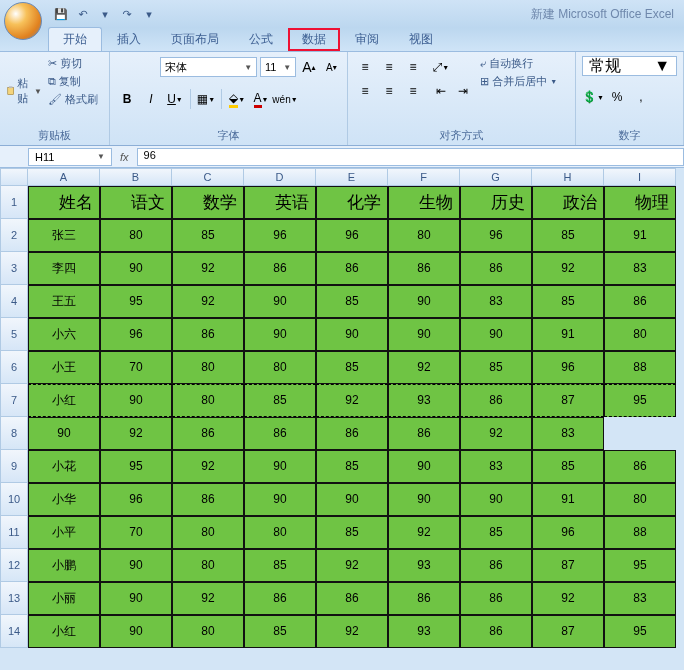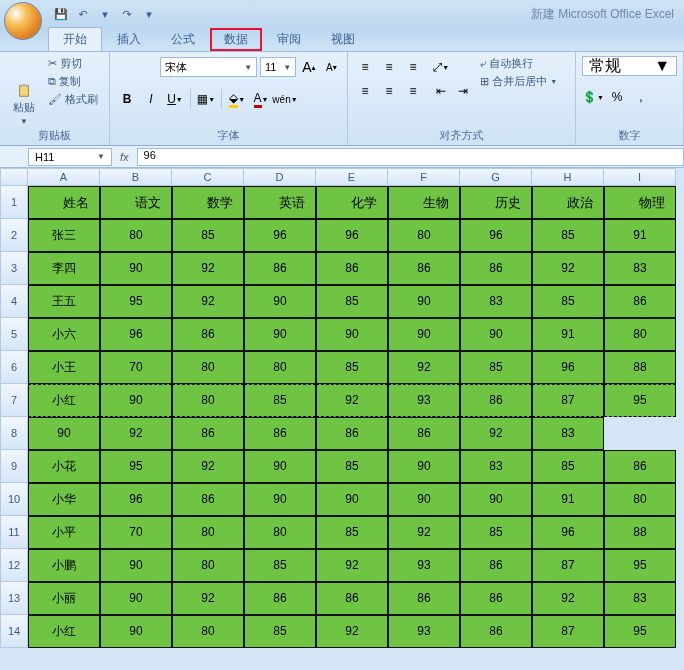--- a/index.html
+++ b/index.html
@@ -14,21 +14,21 @@
   .tabs { height: 24px; display: flex; align-items: flex-end; padding-left: 48px; background: linear-gradient(#bcd7ef,#cfe4f7); border-bottom: 1px solid #9bbce0; text-align: right; }
   .tab { padding: 3px 14px; font-size: 12px; color: #3d5f92; cursor: pointer; border: 1px solid transparent; border-bottom: none; }
   .tab.active { background: #e6f0fb; border-color: #9bbce0; border-radius: 3px 3px 0 0; }
   .tab.highlighted { border: 2px solid #e13; border-radius: 0; padding: 1px 12px; }
 
   .ribbon { height: 94px; background: linear-gradient(#e6f0fb,#cfe3f6); border-bottom: 1px solid #8caed6; display: flex; }
   .group { border-right: 1px solid #b0cae4; padding: 4px 6px 2px; display: flex; flex-direction: column; justify-content: space-between; }
   .group-label { text-align: center; font-size: 11px; color: #4a6a99; padding-top: 2px; }
   .group-body { flex: 1; display: flex; gap: 6px; }
 
-  .clip-col1 { display: flex; flex-direction: column; align-items: center; justify-content: flex-end; gap: 2px; width: 36px; }
+  .clip-col1 { display: flex; flex-direction: row; align-items: center; justify-content: flex-end; gap: 2px; width: 36px; }
   .clip-col2 { display: flex; flex-direction: column; gap: 3px; font-size: 11px; color: #3b5a88; }
   .clip-item { display: flex; align-items: center; gap: 3px; cursor: pointer; }
   .small-ico { width: 14px; height: 14px; display: inline-block; }
 
   .font-row1 { display: flex; gap: 3px; align-items: center; margin-bottom: 4px; padding-left: 44px; }
   .font-sel { height: 20px; border: 1px solid #9bbce0; background: #fff; font-size: 11px; padding: 1px 4px; display: flex; align-items: center; justify-content: space-between; }
   .font-sel .dd { font-size: 8px; color: #555; margin-left: 4px; }
   .font-row2 { display: flex; gap: 2px; align-items: center; }
   .rb-btn { width: 22px; height: 22px; border: 1px solid transparent; display: flex; align-items: center; justify-content: center; font-size: 12px; cursor: pointer; }
 
@@ -43,21 +43,21 @@
   .fx-lbl { margin: 0 8px; font-style: italic; color: #555; }
   .formula-in { flex: 1; height: 18px; border: 1px solid #9bbce0; background: #fff; padding: 0 6px; }
 
   .grid-area { position: relative; }
   .colhdr-row { display: flex; height: 18px; }
   .corner { width: 28px; background: linear-gradient(#f1f6fc,#d6e6f7); border: 1px solid #b0cae4; }
   .colhdr { width: 72px; background: linear-gradient(#f1f6fc,#d6e6f7); border: 1px solid #b0cae4; border-left: none; text-align: center; font-size: 11px; color: #3b5a88; line-height: 16px; }
   .data-row { display: flex; }
   .rowhdr { width: 28px; height: 33px; background: linear-gradient(#f1f6fc,#d6e6f7); border: 1px solid #b0cae4; border-top: none; text-align: center; font-size: 11px; color: #3b5a88; line-height: 32px; }
   .cell { width: 72px; height: 33px; background: #6fc444; border: 1px solid #111; text-align: center; font-size: 12px; line-height: 31px; color: #000; }
-  .cell.hdr { font-size: 13px; padding-left: 24px; }
+  .cell.hdr { font-size: 17px; padding-left: 24px; }
   .dash-top .cell { border-top: 1px dashed #000; }
   .dash-bot .cell { border-bottom: 1px dashed #000; }
 
   svg { display: block; }
 </style>
 </head>
 <body>
 
 <div class="titlebar">
   <div class="office-btn"></div>
@@ -67,20 +67,21 @@
     <div class="qat-btn">▾</div>
     <div class="qat-btn">↷</div>
     <div class="qat-btn">▾</div>
   </div>
   <div class="title-text">新建 Microsoft Office Excel</div>
 </div>
 
 <div class="tabs" id="tabs">
     <div class="tab active">开始</div>
     <div class="tab">插入</div>
+    <div class="tab">页面布局</div>
     <div class="tab">公式</div>
     <div class="tab highlighted">数据</div>
     <div class="tab">审阅</div>
     <div class="tab">视图</div>
   </div>
 
 <div class="ribbon">
   <div class="group" style="width:110px">
     <div class="group-body">
       <div class="clip-col1">

